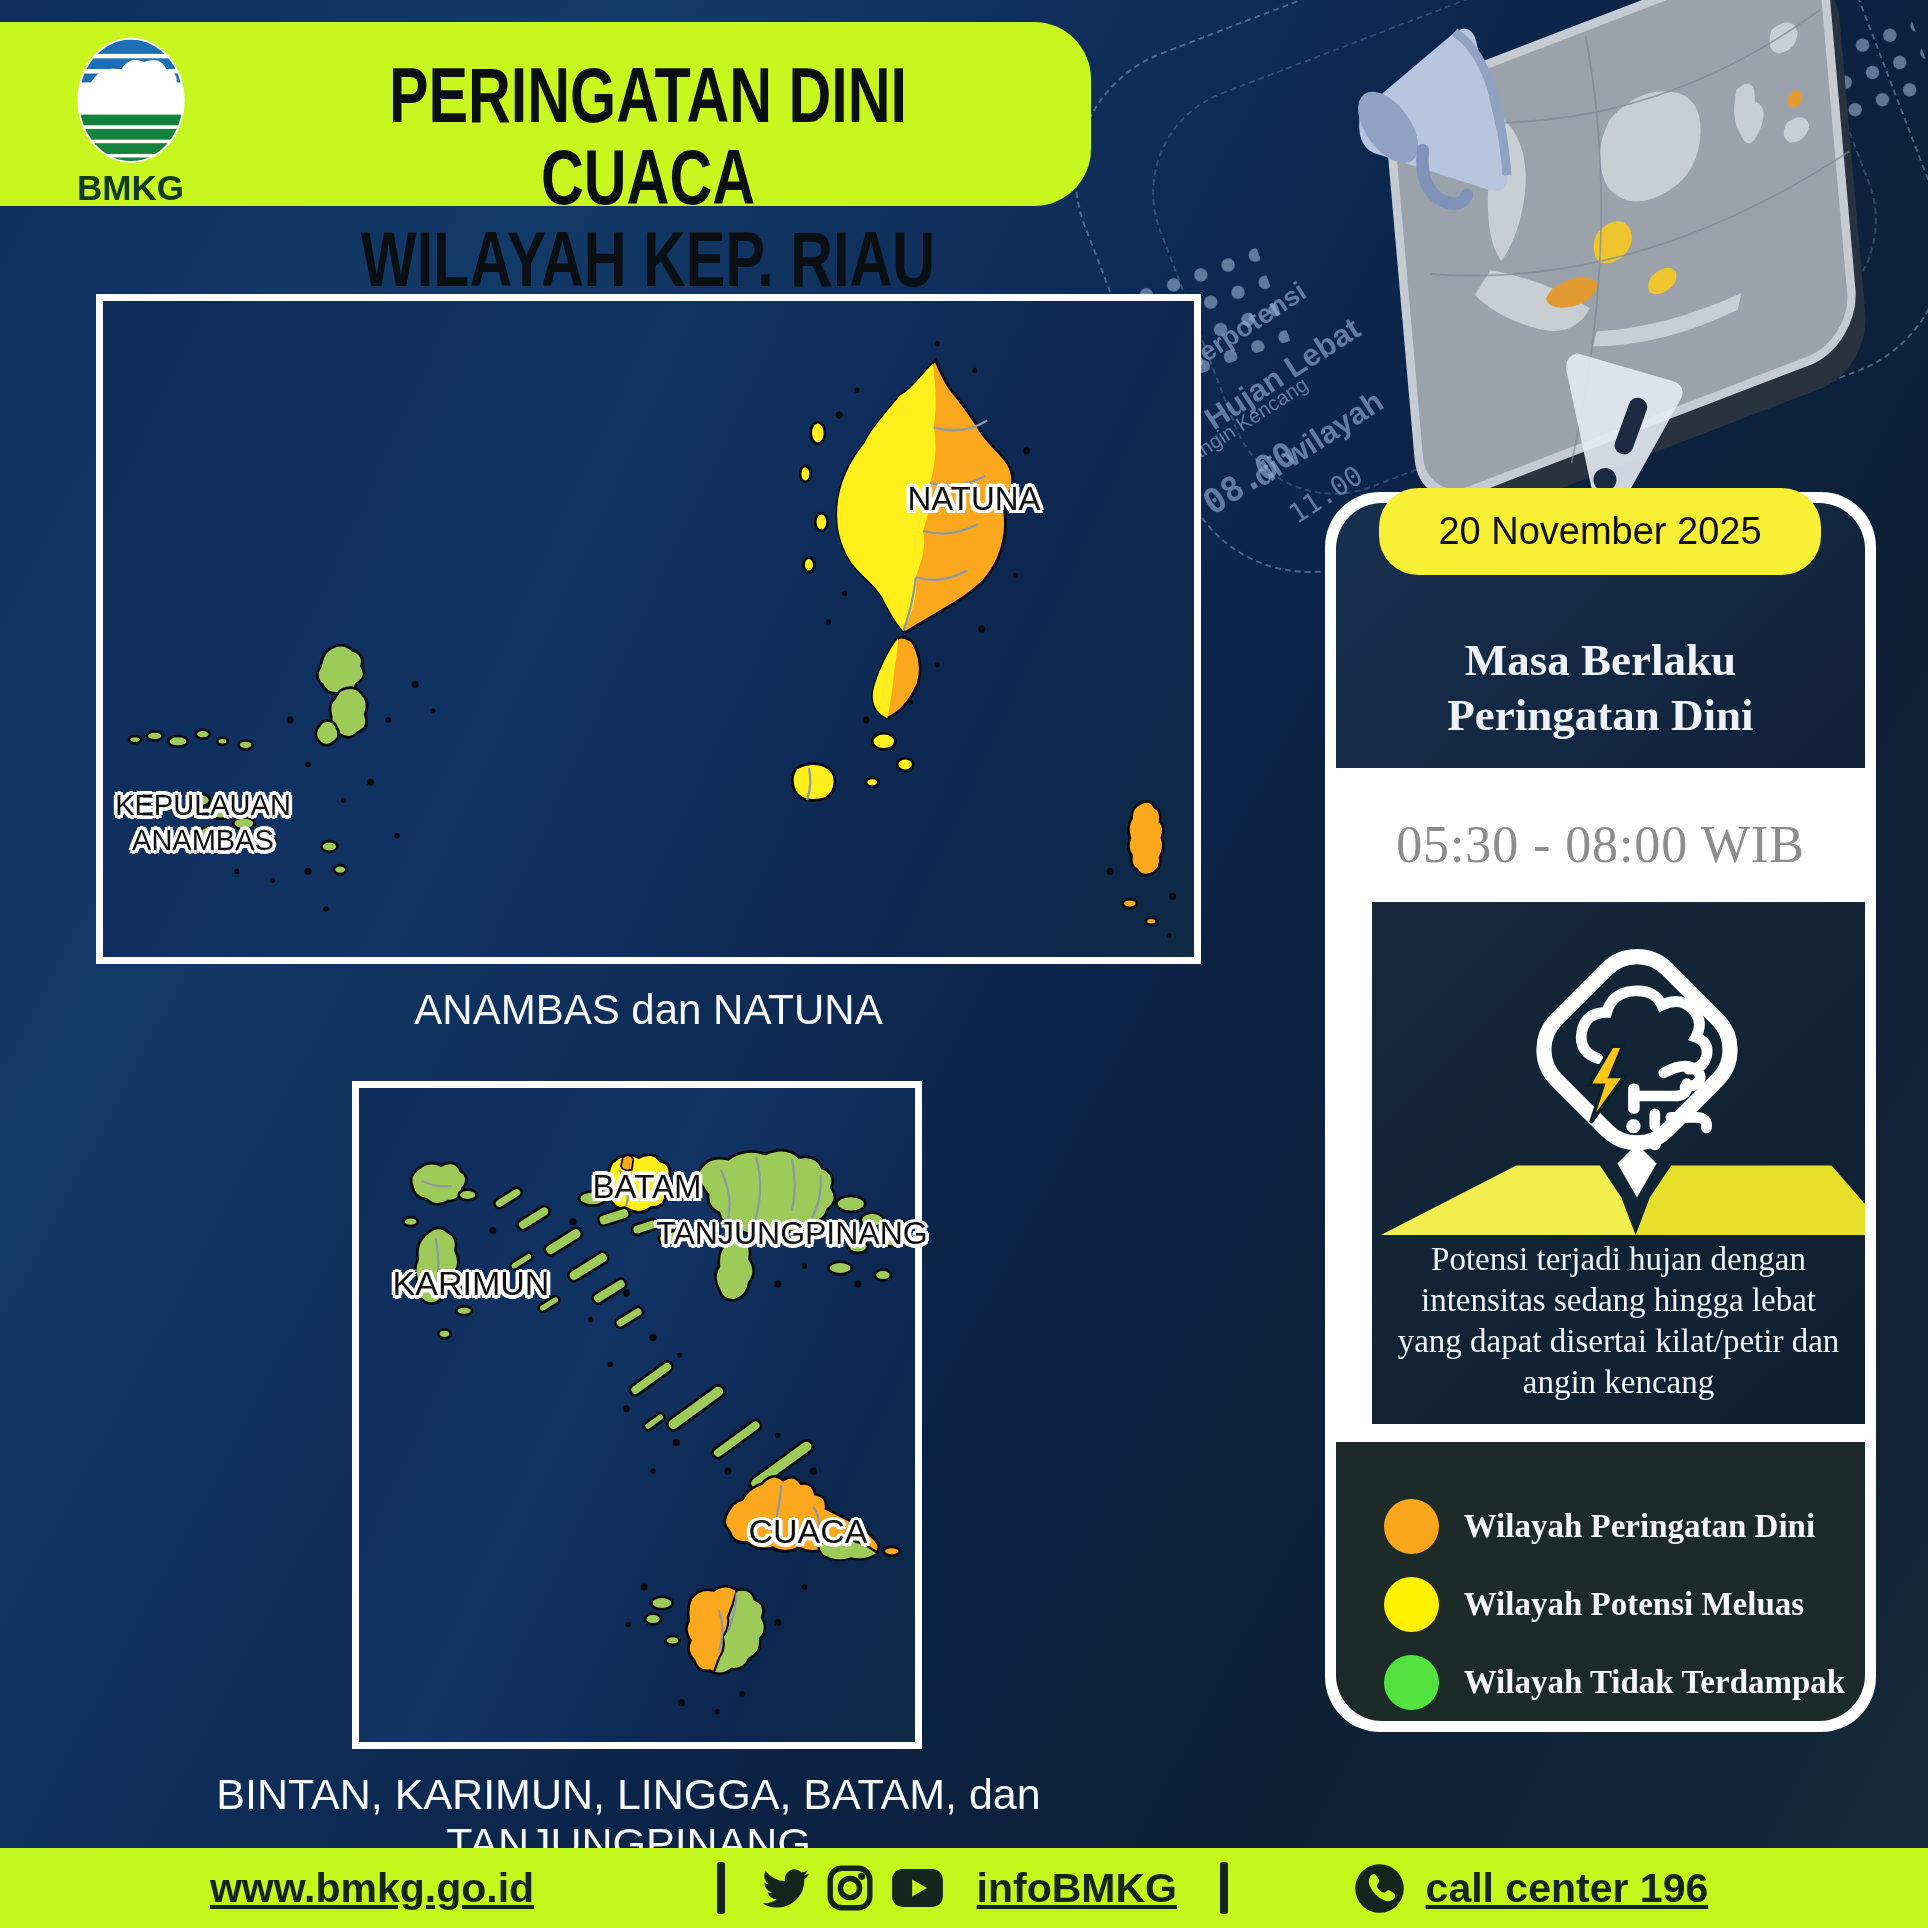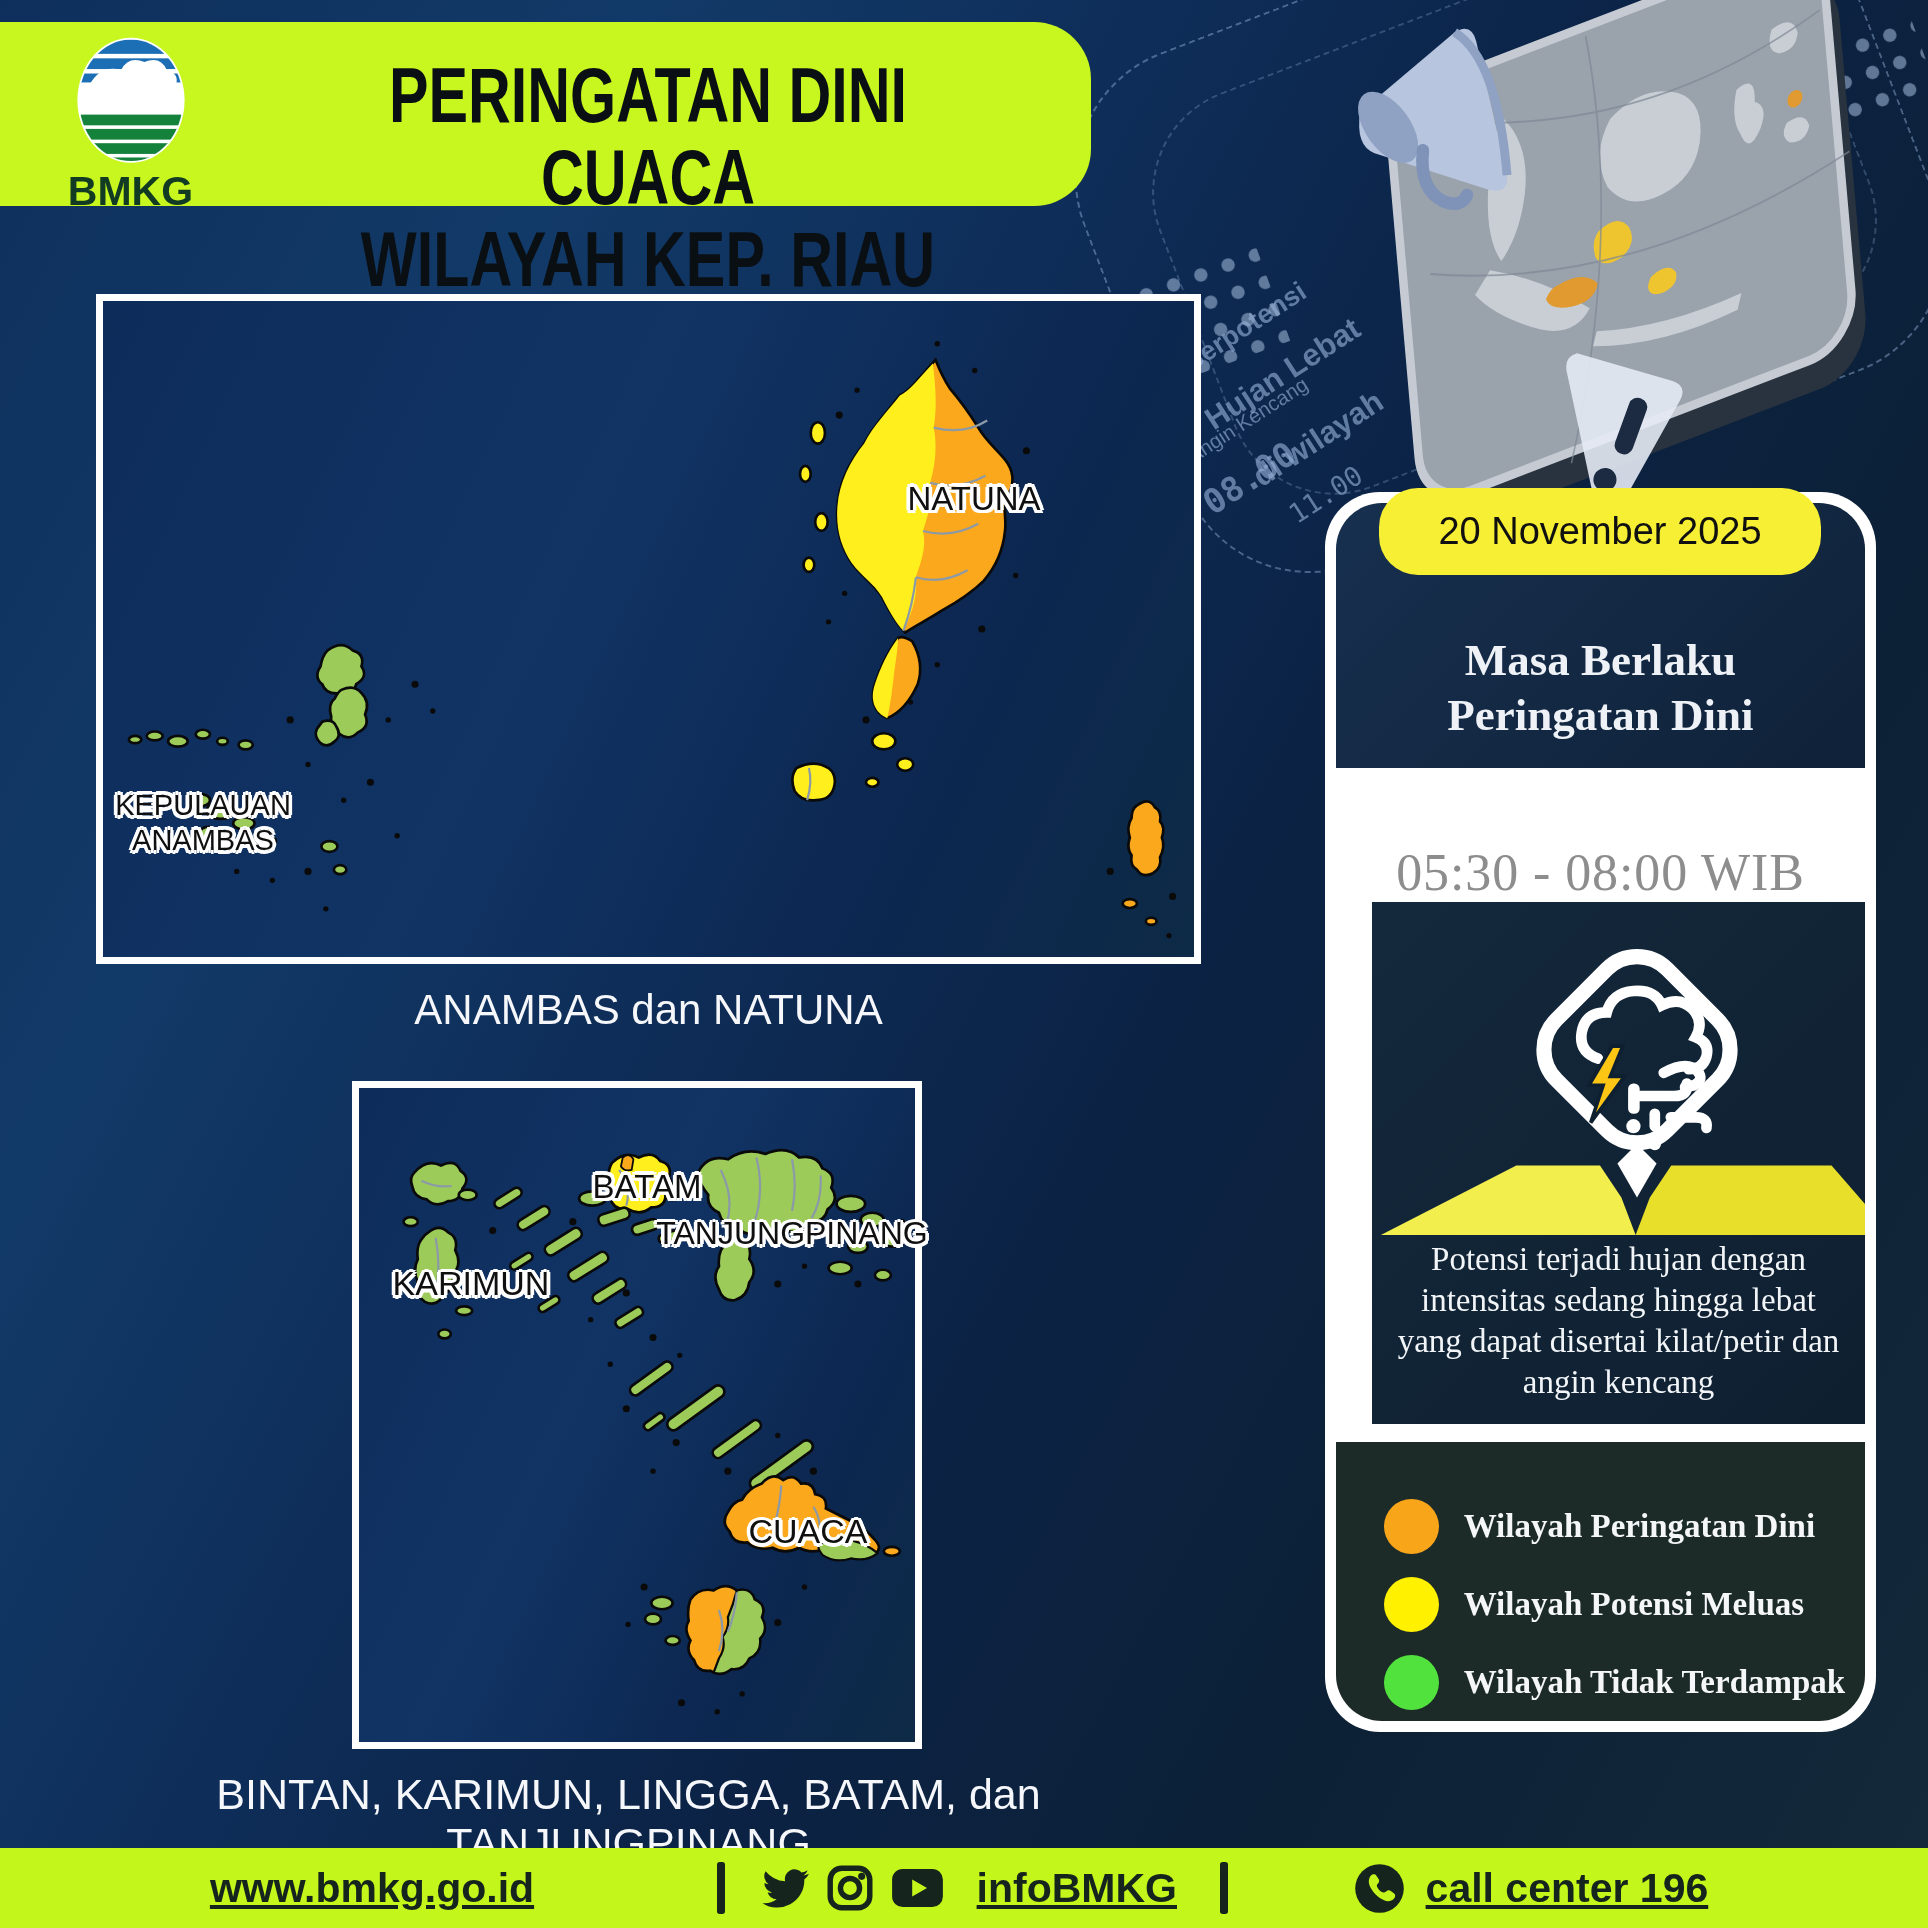--- a/index.html
+++ b/index.html
@@ -45,21 +45,21 @@
   svg .gr{fill:#9ccb59;stroke:#0a0a0a;stroke-width:3;}
   svg .bd{fill:none;stroke:#8c9aa8;stroke-width:2.5;}
   svg .sp{fill:#0a0a0a;stroke:none;}
 
   
   .card{position:absolute;left:1325px;top:492px;width:551px;height:1240px;background:#ffffff;
         border-radius:55px;z-index:20;padding:10.7px;box-sizing:border-box;display:flex;flex-direction:column;font-family:Liberation Serif, serif;}
   .sec1{height:272px;border-radius:46px 46px 0 0;background:linear-gradient(135deg,#17304f,#0f2138);
         display:flex;align-items:flex-end;justify-content:center;}
   .validity{color:#eef2f7;font-weight:700;font-size:45px;line-height:55px;text-align:center;margin-bottom:25px;}
-  .band{height:117px;background:#ffffff;display:flex;align-items:flex-end;justify-content:center;margin-top:20px;}
+  .band{height:117px;background:#ffffff;display:flex;align-items:center;justify-content:center;margin-top:20px;}
   .time{color:#8d8d8d;font-size:52px;letter-spacing:0.9px;}
   .sec2{height:536px;background:linear-gradient(135deg,#14293c,#0e1f30);position:relative;overflow:hidden;margin-left:36px;}
   .gapline{height:18.7px;background:#ffffff;}
   .legend{flex:1;border-radius:0 0 46px 46px;background:#1d2b28;padding:45px 0 0 48px;box-sizing:border-box;}
   .lrow{display:flex;align-items:center;height:78px;}
   .ldot{width:55px;height:55px;border-radius:50%;margin-right:25px;flex:none;}
   .llabel{color:#f4f6f8;font-weight:700;font-size:33px;}
   .datepill{position:absolute;left:1379px;top:488px;width:442px;height:87px;background:#f7ef33;
         border-radius:39px;z-index:25;display:flex;align-items:center;justify-content:center;
         color:#101010;font-size:38px;}
@@ -146,21 +146,21 @@
           <rect x="0" y="4" width="150" height="16" fill="#1d6fb5"></rect>
           <rect x="0" y="25" width="150" height="12" fill="#1d6fb5"></rect>
           <rect x="0" y="42" width="150" height="10" fill="#1d6fb5"></rect>
           <path d="M28,56 q12,-24 36,-18 q8,-16 26,-9 q18,-7 25,9 q15,4 10,18 l0,14 -97,0 z" fill="#ffffff"></path>
           <rect x="10" y="88" width="130" height="12" fill="#15823c"></rect>
           <rect x="20" y="104" width="112" height="12" fill="#15823c"></rect>
           <rect x="32" y="120" width="90" height="12" fill="#15823c"></rect>
           <rect x="46" y="136" width="62" height="12" fill="#15823c"></rect>
         </g>
       </svg>
-      <div style="font-weight:700;font-size:41px;color:#123b23;margin-top:-5.3px;">BMKG</div>
+      <div style="font-weight:700;font-size:35px;color:#123b23;margin-top:-5.3px;">BMKG</div>
     </div>
     <div class="titlebox">
       <div class="tl">PERINGATAN DINI CUACA</div>
       <div class="tl">WILAYAH KEP. RIAU</div>
     </div>
   </div>
 
   <div class="panel panel1">
     <svg width="1091" height="656" viewBox="0 0 1224 736">
 

